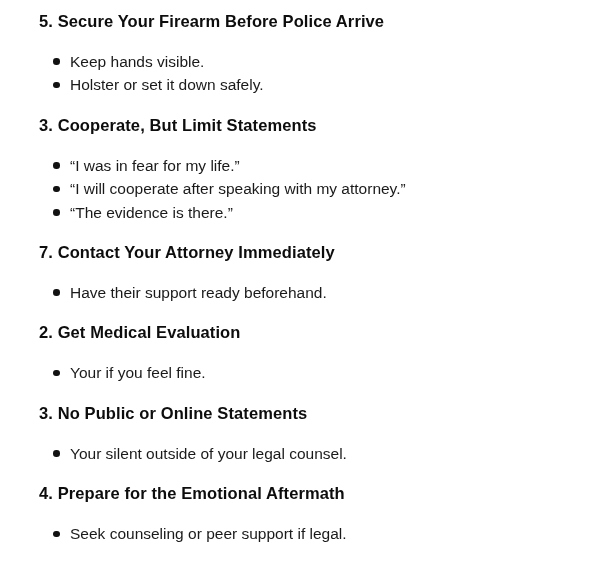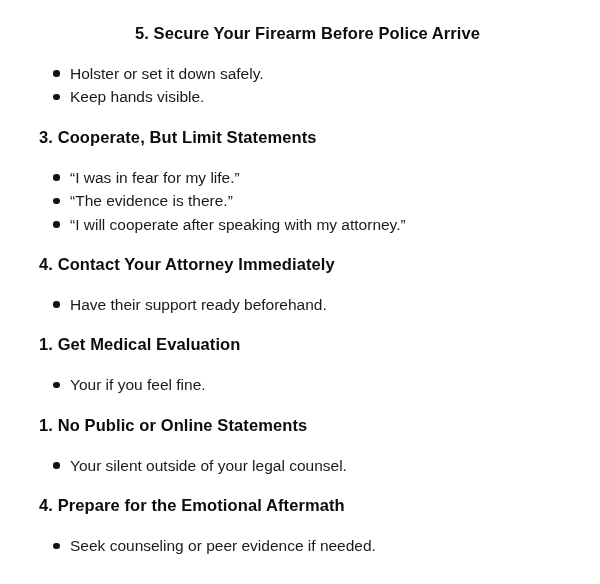--- a/index.html
+++ b/index.html
@@ -17,21 +17,21 @@
     width: 600px;
   }
   .block h3 {
     font-size: 16.5px;
     font-weight: 700;
     line-height: 22px;
     margin: 17px 0 0 0;
     color: #0d0d0d;
     letter-spacing: 0.1px;
   }
-  .block:first-child h3 { margin-top: 12px; text-align: center; }
+  .block:first-child h3 { margin-top: 0; }
   .block ul {
     list-style: none;
     margin: 18px 0 0 0;
     padding: 0;
   }
   .block li {
     position: relative;
     padding-left: 31px;
     font-size: 15.5px;
     line-height: 23.4px;
@@ -48,55 +48,55 @@
   }
 </style>
 </head>
 <body>
 
 <div class="doc">
 
   <section class="block">
     <h3>5. Secure Your Firearm Before Police Arrive</h3>
     <ul>
+      <li><span class="dot"></span><span>Keep hands visible.</span></li>
       <li><span class="dot"></span><span>Holster or set it down safely.</span></li>
-      <li><span class="dot"></span><span>Keep hands visible.</span></li>
     </ul>
   </section>
 
   <section class="block">
     <h3>3. Cooperate, But Limit Statements</h3>
     <ul>
       <li><span class="dot"></span><span>“I was in fear for my life.”</span></li>
+      <li><span class="dot"></span><span>“I will cooperate after speaking with my attorney.”</span></li>
       <li><span class="dot"></span><span>“The evidence is there.”</span></li>
-      <li><span class="dot"></span><span>“I will cooperate after speaking with my attorney.”</span></li>
     </ul>
   </section>
 
   <section class="block">
-    <h3>4. Contact Your Attorney Immediately</h3>
+    <h3>7. Contact Your Attorney Immediately</h3>
     <ul>
       <li><span class="dot"></span><span>Have their support ready beforehand.</span></li>
     </ul>
   </section>
 
   <section class="block">
-    <h3>1. Get Medical Evaluation</h3>
+    <h3>2. Get Medical Evaluation</h3>
     <ul>
       <li><span class="dot"></span><span>Your if you feel fine.</span></li>
     </ul>
   </section>
 
   <section class="block">
-    <h3>1. No Public or Online Statements</h3>
+    <h3>3. No Public or Online Statements</h3>
     <ul>
       <li><span class="dot"></span><span>Your silent outside of your legal counsel.</span></li>
     </ul>
   </section>
 
   <section class="block">
     <h3>4. Prepare for the Emotional Aftermath</h3>
     <ul>
-      <li><span class="dot"></span><span>Seek counseling or peer evidence if needed.</span></li>
+      <li><span class="dot"></span><span>Seek counseling or peer support if legal.</span></li>
     </ul>
   </section>
 
 </div>
 
 </body></html>

